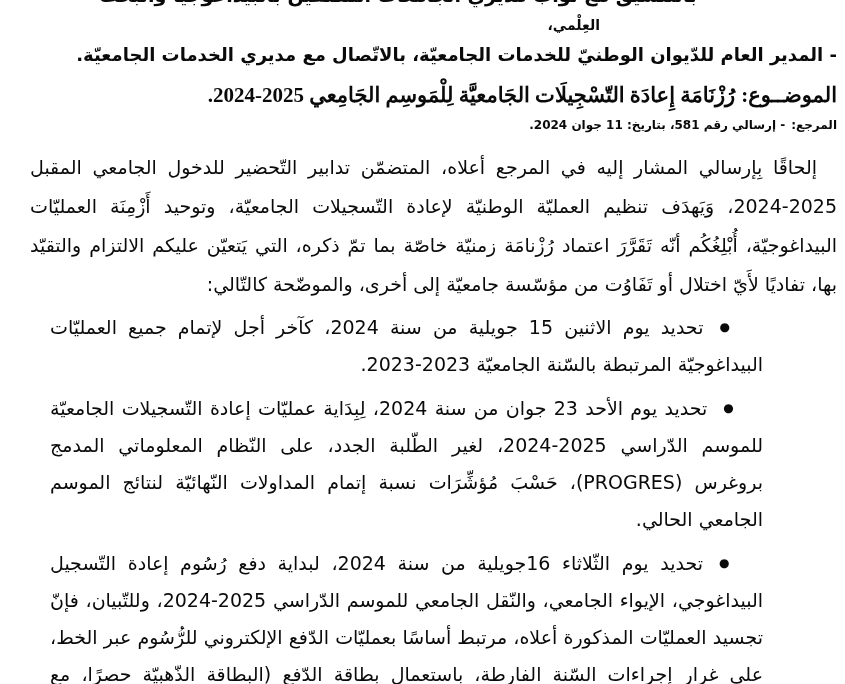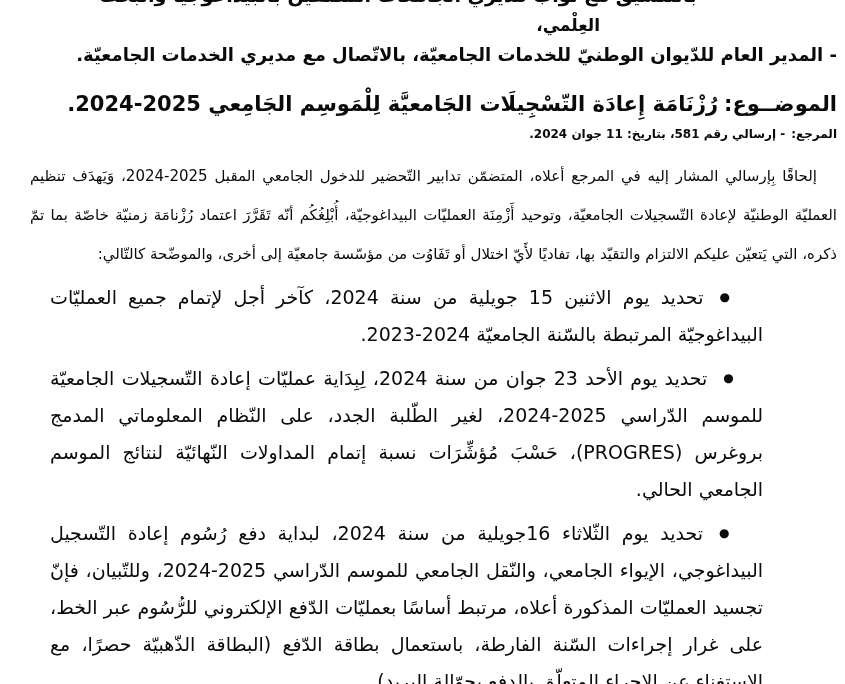--- a/index.html
+++ b/index.html
@@ -12,28 +12,28 @@
   .page { padding: 0 8px 0 30px; }
 
   
   .clipped-top { height: 11px; overflow: hidden; }
   .clipped-top-inner {
     display: block; margin-top: -21px; margin-right: 140px;
     font-size: 19px; line-height: 32px; font-weight: 700;
     white-space: nowrap; overflow: hidden;
   }
 
-  .cont-line   { font-size: 17px; font-weight: 700; line-height: 28px; margin-right: 237px; }
+  .cont-line   { font-size: 14px; font-weight: 700; line-height: 28px; margin-right: 237px; }
   .recipient   { font-size: 18px; font-weight: 700; line-height: 31px; }
-  .subject     { margin-top: 18px; font-size: 21px; font-weight: 700; line-height: 32px; }
+  .subject     { margin-top: 9px; font-size: 21px; font-weight: 700; line-height: 32px; font-family: Liberation Serif, serif; }
   .reference   { font-size: 12px; font-weight: 700; line-height: 29px; }
   .lbl         { margin-left: 6px; }
 
   .intro {
-    margin: 8px 0 0 0; font-size: 15px; line-height: 39px;
+    margin: 8px 0 0 0; font-size: 19px; line-height: 39px;
     text-align: justify; text-indent: 20px;
   }
 
   .bullet-item {
     margin: 7px 74px 0 20px;
     font-size: 19px; line-height: 37px;
     text-align: justify; text-indent: 28px;
   }
   .bullet-item.first { margin-top: 5px; }
   .dot { font-size: 12px; vertical-align: 3px; }
@@ -58,21 +58,21 @@
 
   <div class="reference">
     <span class="lbl">المرجع:</span><span>- إرسالي رقم 581، بتاريخ: 11 جوان 2024.</span>
   </div>
 
   <p class="intro">إلحاقًا بِإرسالي المشار إليه في المرجع أعلاه، المتضمّن تدابير التّحضير للدخول الجامعي المقبل 2025-2024، وَيَهدَف تنظيم العمليّة الوطنيّة لإعادة التّسجيلات الجامعيّة، وتوحيد أَزْمِنَة العمليّات البيداغوجيّة، أُبْلِغُكُم أنّه تَقَرَّرَ اعتماد رُزْنامَة زمنيّة خاصّة بما تمّ ذكره، التي يَتعيّن عليكم الالتزام والتقيّد بها، تفاديًا لأَيّ اختلال أو تَفَاوُت من مؤسّسة جامعيّة إلى أخرى، والموضّحة كالتّالي:</p>
 
   <div>
 
     <div class="bullet-item first">
-      <span class="dot">●</span><span class="gap"></span><span>تحديد يوم الاثنين 15 جويلية من سنة 2024، كآخر أجل لإتمام جميع العمليّات البيداغوجيّة المرتبطة بالسّنة الجامعيّة 2024-2023.</span>
+      <span class="dot">●</span><span class="gap"></span><span>تحديد يوم الاثنين 15 جويلية من سنة 2024، كآخر أجل لإتمام جميع العمليّات البيداغوجيّة المرتبطة بالسّنة الجامعيّة 2023-2023.</span>
     </div>
 
     <div class="bullet-item">
       <span class="dot">●</span><span class="gap"></span><span>تحديد يوم الأحد 23 جوان من سنة 2024، لِبِدَاية عمليّات إعادة التّسجيلات الجامعيّة للموسم الدّراسي 2025-2024، لغير الطّلبة الجدد، على النّظام المعلوماتي المدمج بروغرس (PROGRES)، حَسْبَ مُؤشِّرَات نسبة إتمام المداولات النّهائيّة لنتائج الموسم الجامعي الحالي.</span>
     </div>
 
     <div class="bullet-item">
       <span class="dot">●</span><span class="gap"></span><span>تحديد يوم الثّلاثاء 16جويلية من سنة 2024، لبداية دفع رُسُوم إعادة التّسجيل البيداغوجي، الإيواء الجامعي، والنّقل الجامعي للموسم الدّراسي 2025-2024، وللتّبيان، فإنّ تجسيد العمليّات المذكورة أعلاه، مرتبط أساسًا بعمليّات الدّفع الإلكتروني للرُّسُوم عبر الخط، على غرار إجراءات السّنة الفارطة، باستعمال بطاقة الدّفع (البطاقة الذّهبيّة حصرًا، مع الاستغناء عن الإجراء المتعلّق بالدفع بحوّالة البريد).</span>
     </div>
 

